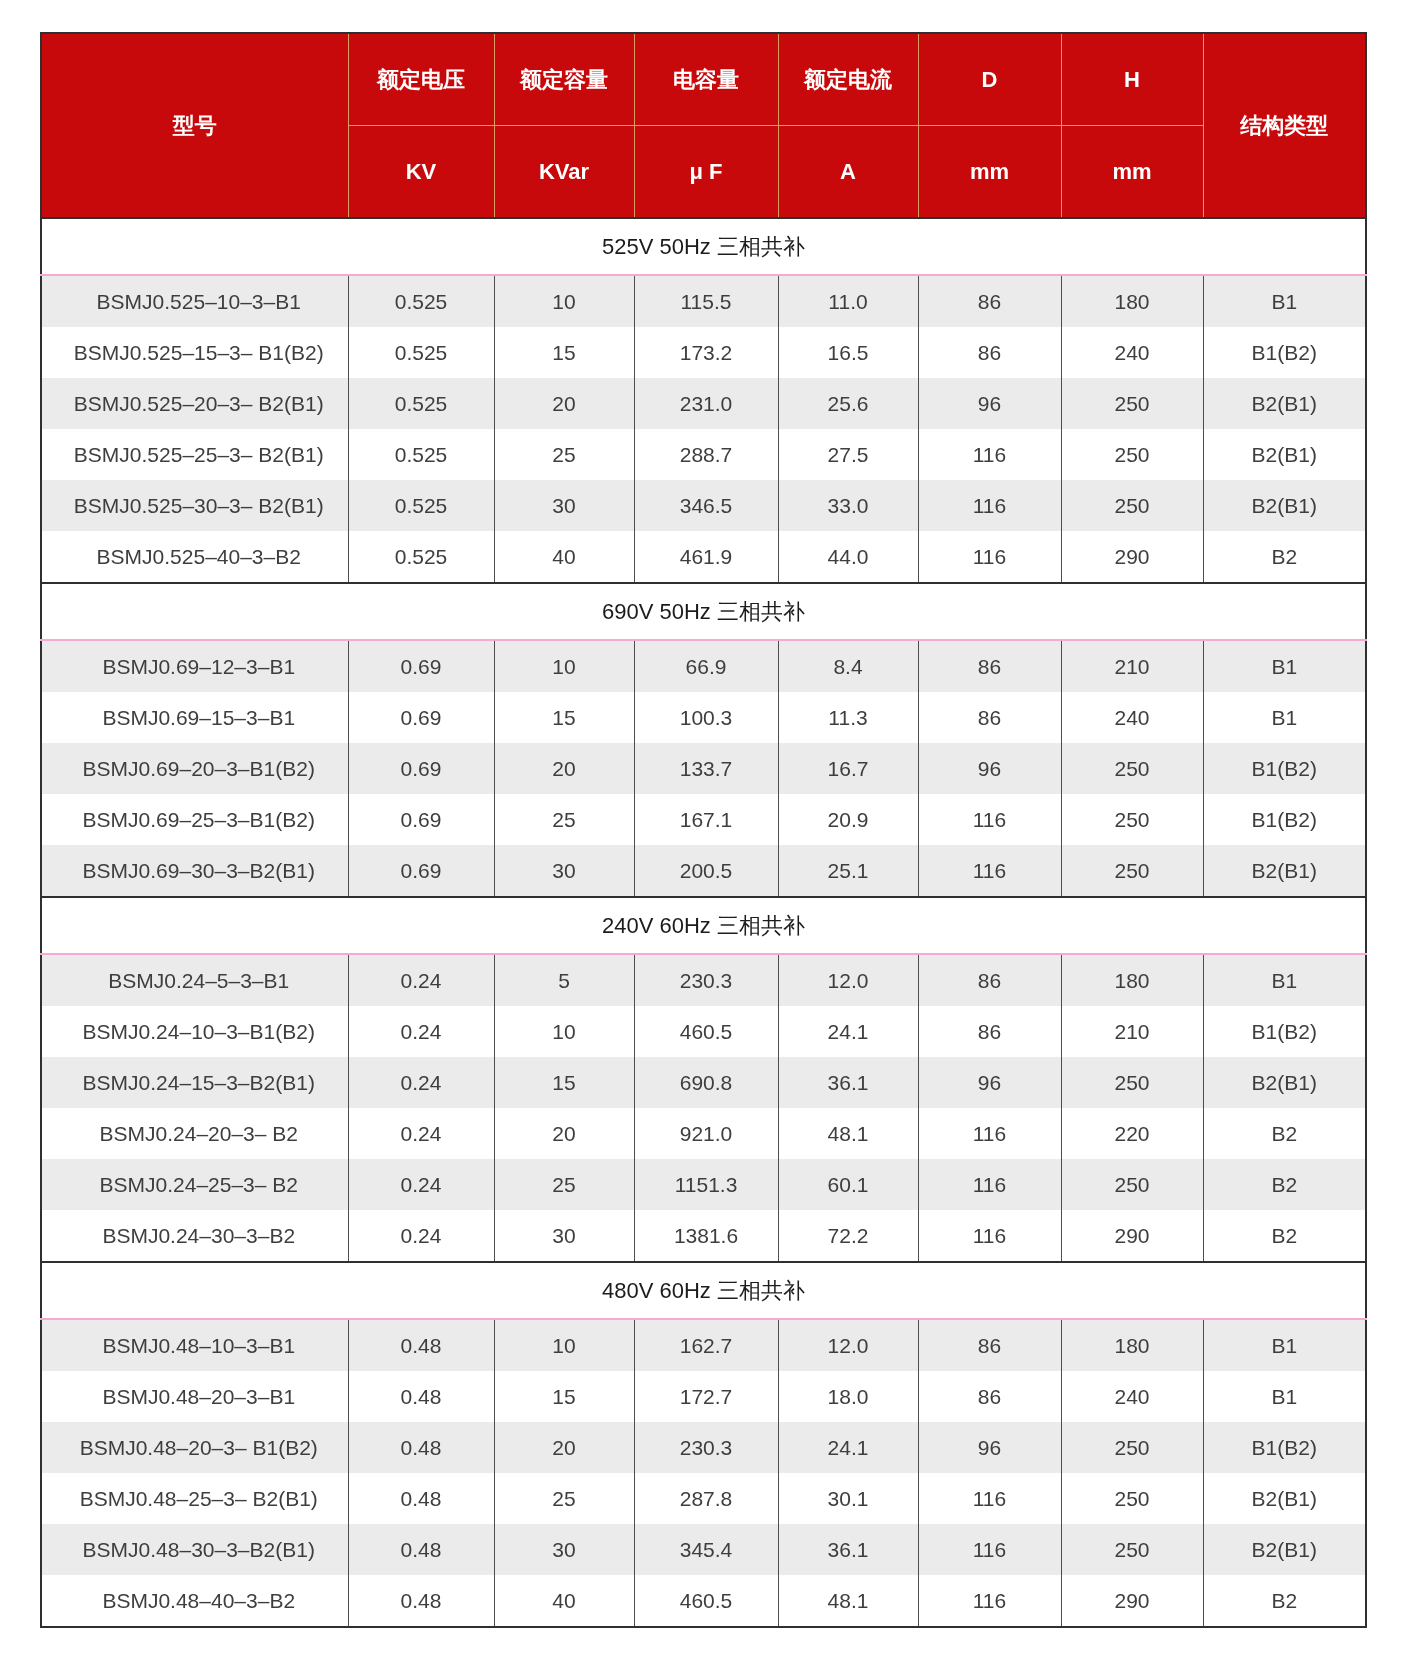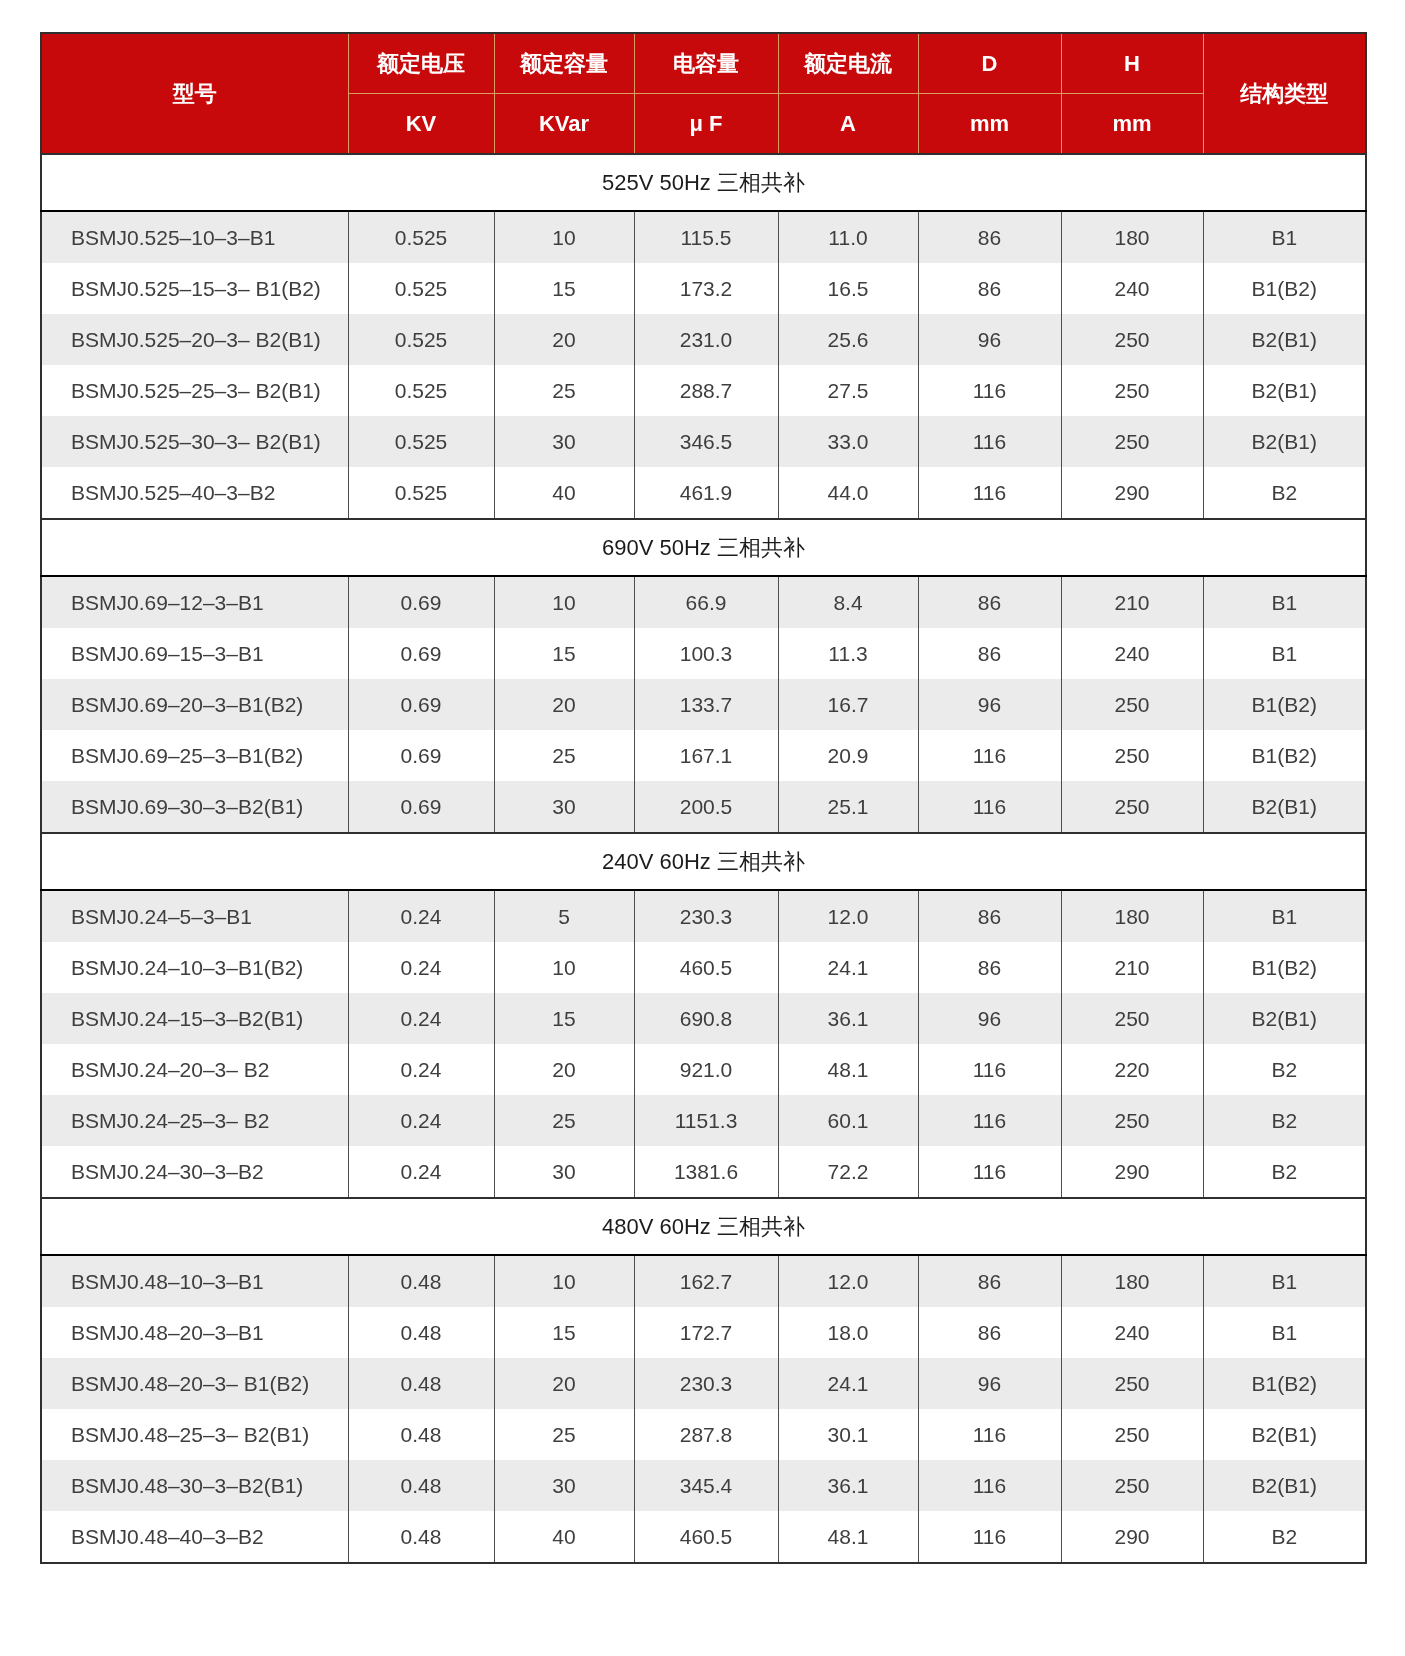--- a/index.html
+++ b/index.html
@@ -17,46 +17,46 @@
     margin: 32px 0 0 40px;
     border: 2px solid #2f2f2f;
   }
   table.spec thead th {
     background: #c8090b;
     color: #ffffff;
     font-weight: bold;
     font-size: 22px;
     height: 59px;
     border: 1px solid #d79f62;
-    padding: 0;
+    padding: 16px;
     text-align: center;
     vertical-align: middle;
   }
   table.spec tbody td {
     font-size: 21px;
     color: #3e3e3e;
     text-align: center;
     vertical-align: middle;
     height: 51px;
     padding: 0;
     border-left: 1px solid #4d4d4d;
     border-right: 1px solid #4d4d4d;
     background-clip: padding-box;
   }
   table.spec tbody tr:nth-child(even) {
     background: #ebebeb;
   }
   table.spec tbody td.model {
-    text-align: left;
-    padding-left: 29px;
+    text-align: center;
+    padding-left: 8px;
   }
   table.spec tbody tr.section-row td {
     border: none;
     border-top: 2px solid #2f2f2f;
-    border-bottom: 2px solid #000000;
+    border-bottom: 2px solid #f9a8d4;
     background: #ffffff;
     font-size: 22px;
     color: #1c1c1c;
     height: 55px;
     text-align: center;
   }
 </style>
 </head>
 <body>
 

